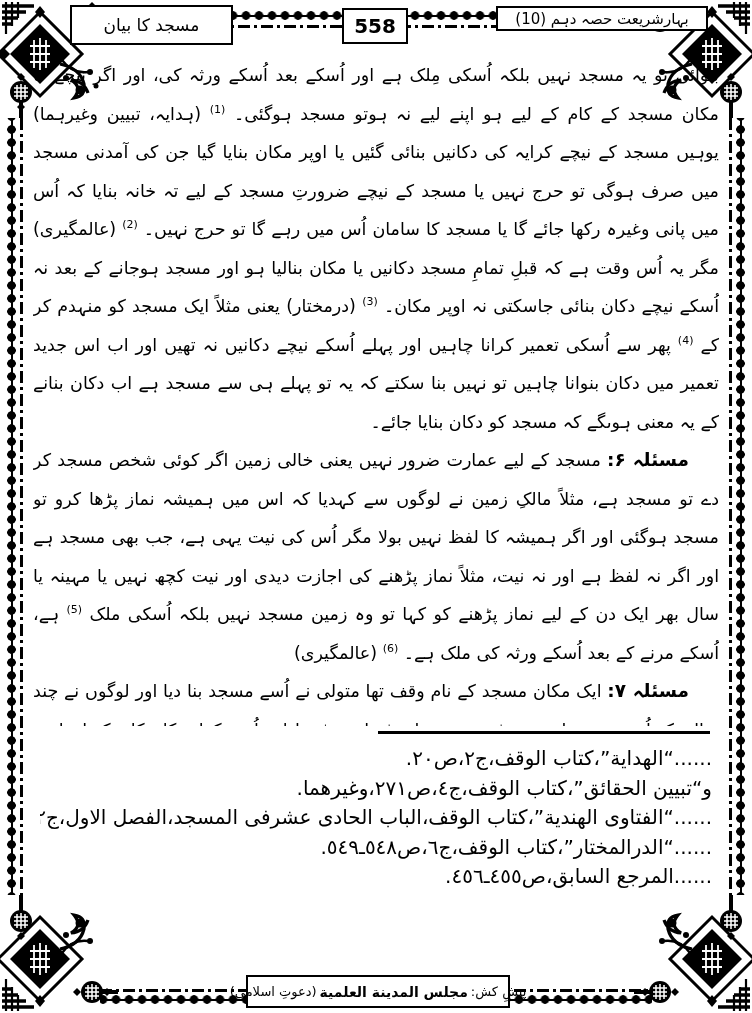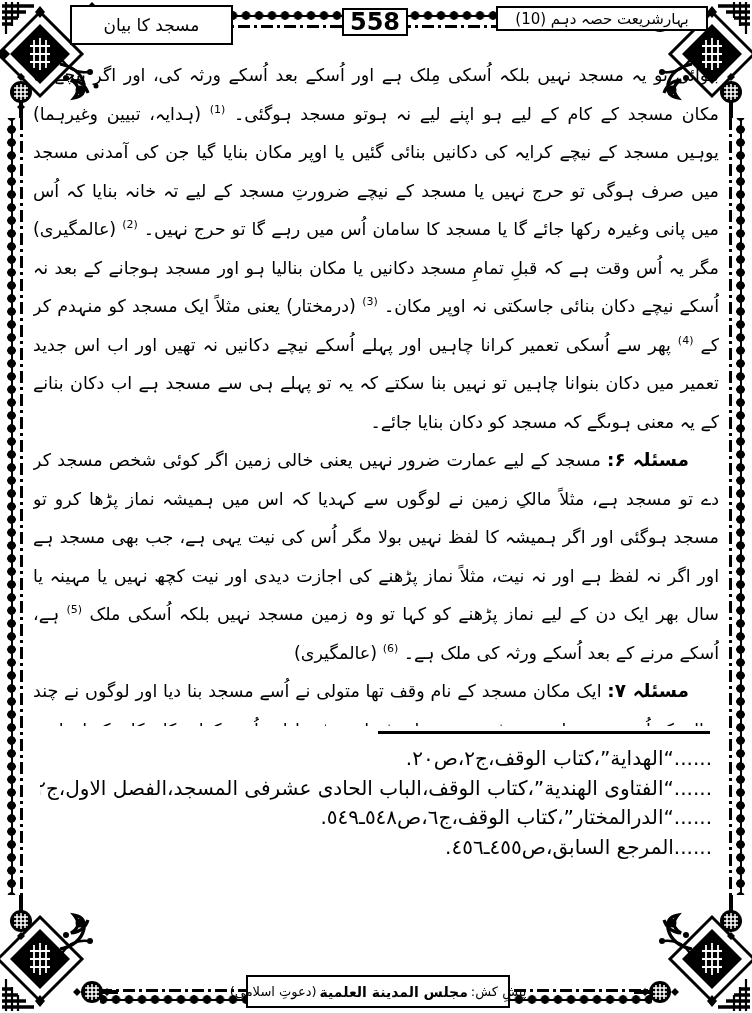--- a/index.html
+++ b/index.html
@@ -41,21 +41,21 @@
   .corner.bl{bottom:0;left:0;transform:scaleY(-1);}
   .corner.br{bottom:0;right:0;transform:scale(-1,-1);}
 
   
   .hbox{
     position:absolute;background:#fff;border:2.5px solid #000;
     display:flex;align-items:center;justify-content:center;
     font-size:16px;white-space:nowrap;z-index:3;text-align:center;
   }
   .chapter-box{top:5px;left:70px;width:163px;height:40px;font-size:17px;}
-  .page-box{top:8px;left:342px;width:66px;height:28px;font-weight:bold;font-size:24px;direction:ltr;font-family:"DejaVu Sans",sans-serif;}
+  .page-box{top:8px;left:342px;width:66px;height:36px;font-weight:bold;font-size:20px;direction:ltr;font-family:"DejaVu Sans",sans-serif;}
   .book-box{top:6px;left:496px;width:212px;height:25px;font-size:15px;}
 
   
   .body-text{
     position:absolute;top:56px;right:33px;left:33px;height:670px;overflow:hidden;
     direction:rtl;text-align:justify;font-size:17.5px;line-height:38.5px;
   }
   .para{margin:0;text-align:justify;}
   .para.indent{text-indent:30px;}
   .mhead{font-weight:bold;font-size:18.5px;}
@@ -207,20 +207,21 @@
 
   <div class="body-text">
       <p class="para"><span>بنوائی تو یہ مسجد نہیں بلکہ اُسکی مِلک ہے اور اُسکے بعد اُسکے ورثہ کی، اور اگر نیچے کا مکان مسجد کے کام کے لیے ہو اپنے لیے نہ ہوتو مسجد ہوگئی۔ </span><span class="sup">(1)</span><span> (ہدایہ، تبیین وغیرہما) یوہیں مسجد کے نیچے کرایہ کی دکانیں بنائی گئیں یا اوپر مکان بنایا گیا جن کی آمدنی مسجد میں صرف ہوگی تو حرج نہیں یا مسجد کے نیچے ضرورتِ مسجد کے لیے تہ خانہ بنایا کہ اُس میں پانی وغیرہ رکھا جائے گا یا مسجد کا سامان اُس میں رہے گا تو حرج نہیں۔ </span><span class="sup">(2)</span><span> (عالمگیری) مگر یہ اُس وقت ہے کہ قبلِ تمامِ مسجد دکانیں یا مکان بنالیا ہو اور مسجد ہوجانے کے بعد نہ اُسکے نیچے دکان بنائی جاسکتی نہ اوپر مکان۔ </span><span class="sup">(3)</span><span> (درمختار) یعنی مثلاً ایک مسجد کو منہدم کر کے </span><span class="sup">(4)</span><span> پھر سے اُسکی تعمیر کرانا چاہیں اور پہلے اُسکے نیچے دکانیں نہ تھیں اور اب اس جدید تعمیر میں دکان بنوانا چاہیں تو نہیں بنا سکتے کہ یہ تو پہلے ہی سے مسجد ہے اب دکان بنانے کے یہ معنی ہوںگے کہ مسجد کو دکان بنایا جائے۔</span></p>
       <p class="para indent"><span class="mhead">مسئلہ ۶:</span><span> مسجد کے لیے عمارت ضرور نہیں یعنی خالی زمین اگر کوئی شخص مسجد کر دے تو مسجد ہے، مثلاً مالکِ زمین نے لوگوں سے کہدیا کہ اس میں ہمیشہ نماز پڑھا کرو تو مسجد ہوگئی اور اگر ہمیشہ کا لفظ نہیں بولا مگر اُس کی نیت یہی ہے، جب بھی مسجد ہے اور اگر نہ لفظ ہے اور نہ نیت، مثلاً نماز پڑھنے کی اجازت دیدی اور نیت کچھ نہیں یا مہینہ یا سال بھر ایک دن کے لیے نماز پڑھنے کو کہا تو وہ زمین مسجد نہیں بلکہ اُسکی ملک </span><span class="sup">(5)</span><span> ہے، اُسکے مرنے کے بعد اُسکے ورثہ کی ملک ہے۔ </span><span class="sup">(6)</span><span> (عالمگیری)</span></p>
       <p class="para indent"><span class="mhead">مسئلہ ۷:</span><span> ایک مکان مسجد کے نام وقف تھا متولی نے اُسے مسجد بنا دیا اور لوگوں نے چند سال تک اُس میں نماز بھی پڑھی پھر نماز پڑھنا چھوڑ دیا اب اُسے کرایہ کا مکان کرنا چاہتے ہیں تو کر سکتے ہیں۔ کیونکہ متولی کے مسجد کرنے سے وہ مسجد نہیں ہوا۔ </span></p>
     </div>
 
   <div class="fn-sep"></div>
   <div class="footnotes">
       <div class="fnote"><span>......“الهداية”،كتاب الوقف،ج٢،ص٢٠.</span></div>
+      <div class="fnote"><span>و“تبيين الحقائق”،كتاب الوقف،ج٤،ص٢٧١،وغيرهما.</span></div>
       <div class="fnote"><span>......“الفتاوى الهندية”،كتاب الوقف،الباب الحادى عشرفى المسجد،الفصل الاول،ج٢،ص٤٥٥.</span></div>
       <div class="fnote"><span>......“الدرالمختار”،كتاب الوقف،ج٦،ص٥٤٨ـ٥٤٩.</span></div>
       <div class="fnote"><span>......المرجع السابق،ص٤٥٥ـ٤٥٦.</span></div>
     </div>
 
   <div class="footer-box">
     <span>پیشِ کش:</span>
     <span class="org">مجلس المدینة العلمیة</span>
     <span>(دعوتِ اسلامی)</span>
   </div>

